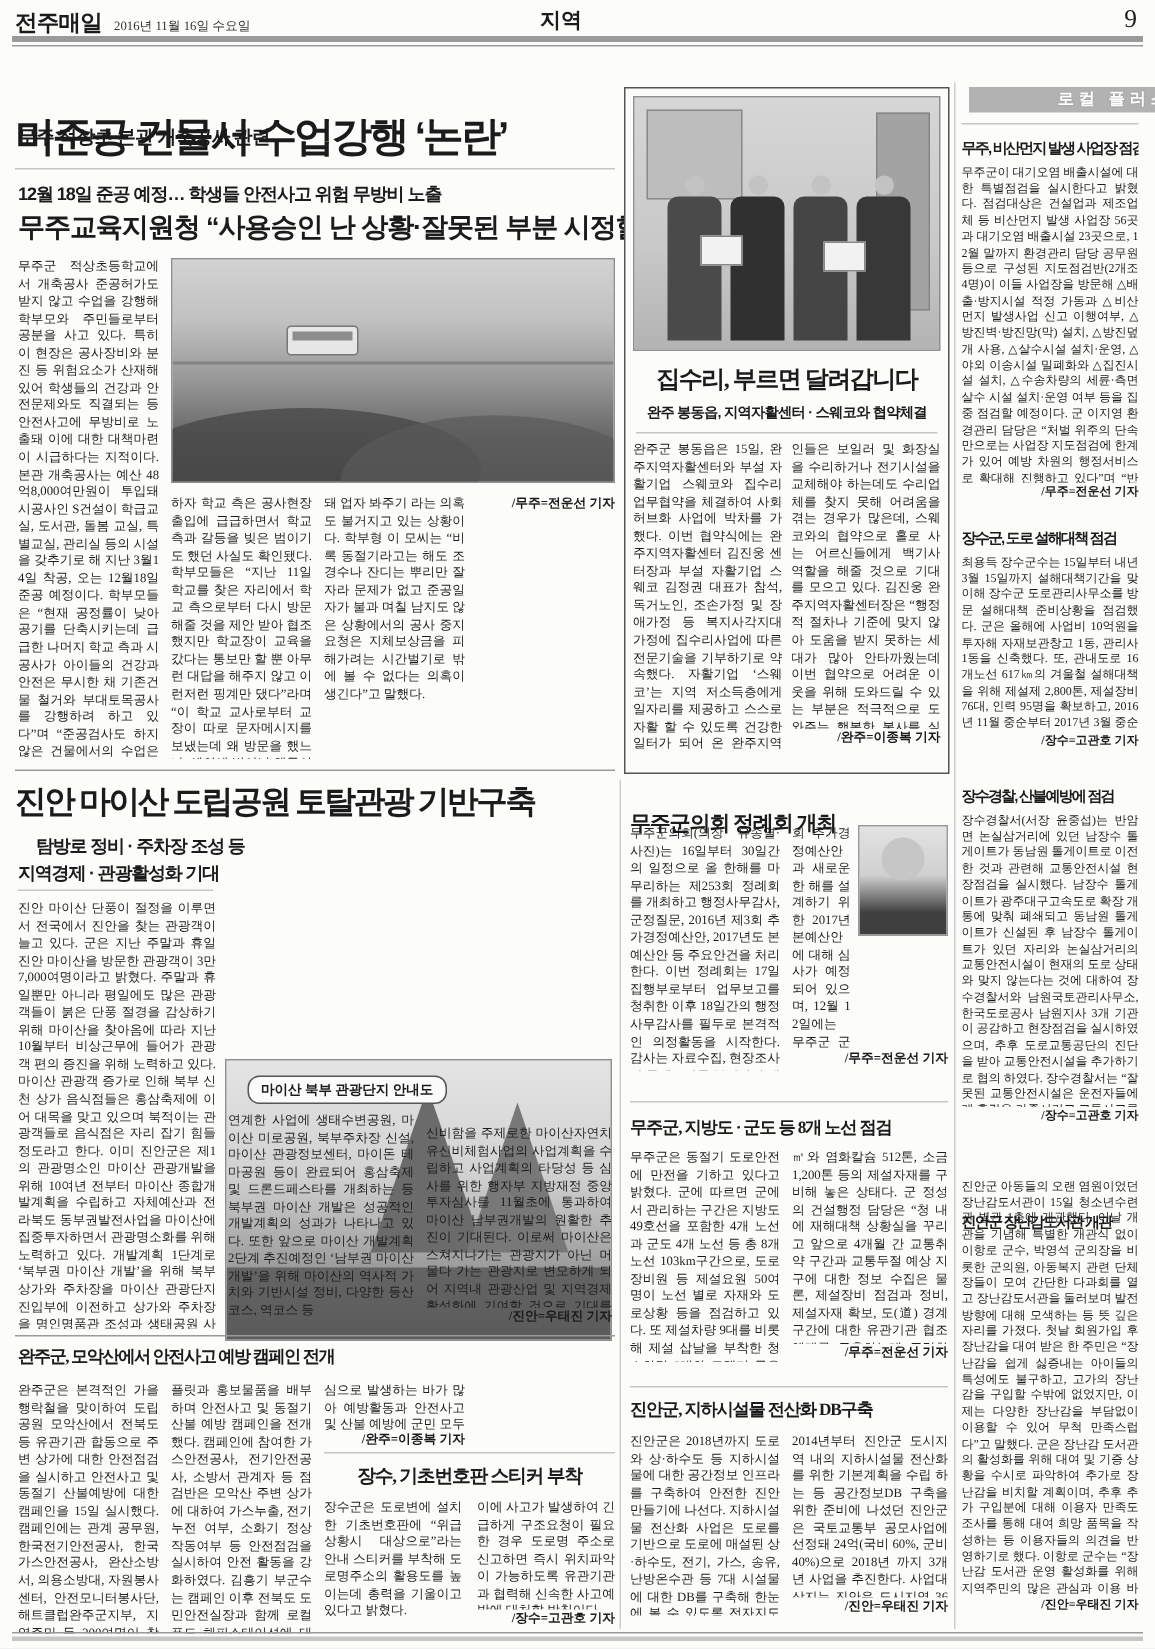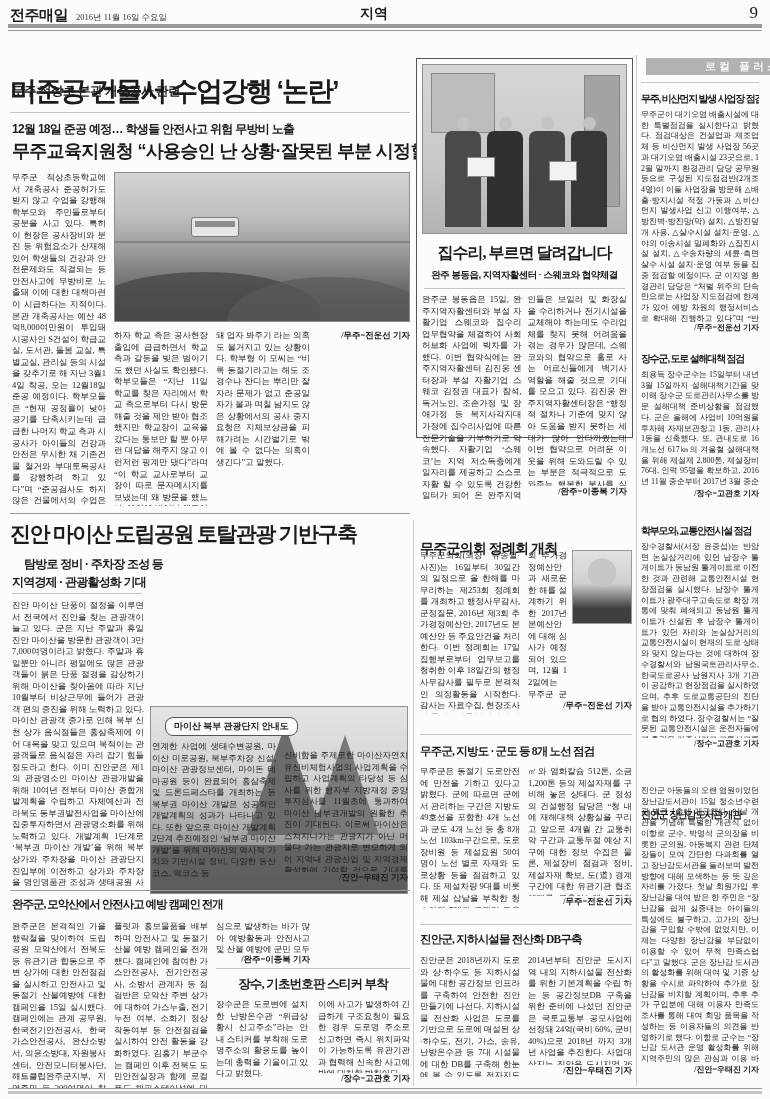--- a/index.html
+++ b/index.html
@@ -71,21 +71,21 @@
     <div class="ph-mound"></div>
     <div class="ph-mound2"></div>
   </div>
 
   <div class="abs bt" style="left:114px;top:330px;width:94px;height:176px;">하자 학교 측은 공사현장 출입에 급급하면서 학교 측과 갈등을 빚은 범이기도 했던 사실도 확인됐다. 학부모들은 “지난 11일 학교를 찾은 자리에서 학교 측으로부터 다시 방문해줄 것을 제안 받아 협조했지만 학교장이 교육을 갔다는 통보만 할 뿐 아무런 대답을 해주지 않고 이런저런 핑계만 댔다”라며 “이 학교 교사로부터 교장이 따로 문자메시지를 보냈는데 왜 방문을 했느냐, 예의에 벗어난 행동이다, 무엇을 따지러 왔느냐는 등 학부모를 무시하는 언행을 했다”고 주장했다. 여기에 관리감독청인 무주교육지원청은 시공사 측으로부터 동절기 공사 중지요청을 받아 줄 것으로 예상</div>
   <div class="abs bt" style="left:216px;top:330px;width:94px;height:176px;">돼 업자 봐주기 라는 의혹도 불거지고 있는 상황이다. 학부형 이 모씨는 “비록 동절기라고는 해도 조경수나 잔디는 뿌리만 잘 자라 문제가 없고 준공일자가 불과 며칠 남지도 않은 상황에서의 공사 중지 요청은 지체보상금을 피해가려는 시간벌기로 밖에 볼 수 없다는 의혹이 생긴다”고 말했다.</div>
   <div class="abs" style="left:318px;top:330px;width:92px;height:176px;">
     <div class="byline">/무주=전운선 기자</div>
   </div>
 
-  <div class="abs jip-box" style="left:416px;top:58px;width:217px;height:380px;">
+  <div class="abs jip-box" style="left:416px;top:58px;width:217px;height:458px;">
     <div class="photo jip-photo" style="width:205px;height:170px;">
       <div class="wallmap"></div>
       <div class="door"></div>
       <div class="person" style="left:22px;">
           <div class="head"></div>
           <div class="torso" style="background:#4a4a4a;"></div>
         </div>
       <div class="person" style="left:64px;">
           <div class="head"></div>
           <div class="torso" style="background:#303030;"></div>
@@ -163,42 +163,42 @@
   <div class="abs" style="left:12px;top:897px;width:245px;font-size:11.5px;font-weight:bold;letter-spacing:-1px;white-space:nowrap;overflow:hidden;">완주군, 모악산에서 안전사고 예방 캠페인 전개</div>
   <div class="abs bt" style="left:12px;top:921px;width:94px;height:168px;">완주군은 본격적인 가을 행락철을 맞이하여 도립공원 모악산에서 전북도 등 유관기관 합동으로 주변 상가에 대한 안전점검을 실시하고 안전사고 및 동절기 산불예방에 대한 캠페인을 15일 실시했다. 캠페인에는 관계 공무원, 한국전기안전공사, 한국가스안전공사, 완산소방서, 의용소방대, 자원봉사센터, 안전모니터봉사단, 해트클럽완주군지부, 지역주민 등 200여명이 참여했다. 이날 캠페인 참석자들은 현수막과 어깨띠, 피켓을 이용하여 모악산 진입도로에서부터 등산로 입구까지 가두행진하며 모악산 관광객 및 주변 상가를 대상으로 안전사고 예방 리</div>
   <div class="abs bt" style="left:114px;top:921px;width:94px;height:168px;">플릿과 홍보물품을 배부하며 안전사고 및 동절기 산불 예방 캠페인을 전개했다. 캠페인에 참여한 가스안전공사, 전기안전공사, 소방서 관계자 등 점검반은 모악산 주변 상가에 대하여 가스누출, 전기 누전 여부, 소화기 정상 작동여부 등 안전점검을 실시하여 안전 활동을 강화하였다. 김흥기 부군수는 캠페인 이후 전북도 도민안전실장과 함께 로컬푸드 해피스테이션에 대한 안전점검에 동참하여 안전사고 예방에 대한 경각심을 높였다. 김부군수는 “안전사고는 순간의 방</div>
   <div class="abs" style="left:216px;top:921px;width:94px;height:44px;">
     <div class="bt" style="height:33px;">심으로 발생하는 바가 많아 예방활동과 안전사고 및 산불 예방에 군민 모두가 협조해 줄 것”을 당부했다.</div>
     <div class="byline">/완주=이종복 기자</div>
   </div>
 
   <div class="abs rule-light" style="left:216px;top:968px;width:194px;height:1px;"></div>
   <div class="abs center" style="left:216px;top:976px;width:194px;font-size:12.5px;font-weight:bold;letter-spacing:-0.8px;white-space:nowrap;overflow:hidden;">장수, 기초번호판 스티커 부착</div>
-  <div class="abs bt" style="left:216px;top:999px;width:92px;height:88px;">장수군은 도로변에 설치한 난방온수관 “위급상황시 신고주소”라는 안내 스티커를 부착해 도로명주소의 활용도를 높이는데 총력을 기울이고 있다고 밝혔다.</div>
+  <div class="abs bt" style="left:216px;top:999px;width:92px;height:88px;">장수군은 도로변에 설치한 기초번호판에 “위급상황시 대상으로”라는 안내 스티커를 부착해 도로명주소의 활용도를 높이는데 총력을 기울이고 있다고 밝혔다.</div>
   <div class="abs" style="left:318px;top:999px;width:92px;height:88px;">
     <div class="bt" style="height:74px;">이에 사고가 발생하여 긴급하게 구조요청이 필요한 경우 도로명 주소로 신고하면 즉시 위치파악이 가능하도록 유관기관과 협력해 신속한 사고예방에 대처할 방침이다.</div>
     <div class="byline">/장수=고관호 기자</div>
   </div>
 
   <div class="abs lp-logo sans" style="left:646px;top:58px;width:112px;height:17px;padding-left:41px;">로컬 플러스</div>
   <div class="abs rule-light" style="left:641px;top:82px;width:118px;height:1px;"></div>
 
   <div class="abs rc-head sans" style="left:641px;top:92px;width:118px;">무주, 비산먼지 발생 사업장 점검</div>
   <div class="abs" style="left:641px;top:110px;width:118px;">
     <div class="bt-sm" style="height:212px;">무주군이 대기오염 배출시설에 대한 특별점검을 실시한다고 밝혔다. 점검대상은 건설업과 제조업체 등 비산먼지 발생 사업장 56곳과 대기오염 배출시설 23곳으로, 12월 말까지 환경관리 담당 공무원 등으로 구성된 지도점검반(2개조 4명)이 이들 사업장을 방문해 △배출·방지시설 적정 가동과 △비산먼지 발생사업 신고 이행여부, △방진벽·방진망(막) 설치, △방진덮개 사용, △살수시설 설치·운영, △야외 이송시설 밀폐화와 △집진시설 설치, △수송차량의 세륜·측면살수 시설 설치·운영 여부 등을 집중 점검할 예정이다. 군 이지영 환경관리 담당은 “처벌 위주의 단속만으로는 사업장 지도점검에 한계가 있어 예방 차원의 행정서비스로 확대해 진행하고 있다”며 “반딧불이가 살아 숨 쉬는 깨끗한 무주라는 인식을 더욱 확고히 할 수 있도록 영세 사업장에 대한 행정정보 안내와 주요 위반사례 등을 공유하는 것도 병행해 나갈 방침”이라고 밝혔다.</div>
     <div class="byline" style="font-size:8px;">/무주=전운선 기자</div>
   </div>
 
   <div class="abs rc-head sans" style="left:641px;top:352px;width:118px;">장수군, 도로 설해대책 점검</div>
   <div class="abs" style="left:641px;top:370px;width:118px;">
     <div class="bt-sm" style="height:118px;">최용득 장수군수는 15일부터 내년 3월 15일까지 설해대책기간을 맞이해 장수군 도로관리사무소를 방문 설해대책 준비상황을 점검했다. 군은 올해에 사업비 10억원을 투자해 자재보관창고 1동, 관리사 1동을 신축했다. 또, 관내도로 16개노선 617㎞의 겨울철 설해대책을 위해 제설제 2,800톤, 제설장비 76대, 인력 95명을 확보하고, 2016년 11월 중순부터 2017년 3월 중순까지 4개월간 설해대책 종합상황실(건설경제과)을 운영할 계획이다.</div>
     <div class="byline" style="font-size:8px;">/장수=고관호 기자</div>
   </div>
 
-  <div class="abs rc-head sans" style="left:641px;top:524px;width:118px;">학부모와, 교통안전시설 점검</div>
+  <div class="abs rc-head sans" style="left:641px;top:524px;width:118px;">장수경찰, 산불예방에 점검</div>
   <div class="abs" style="left:641px;top:542px;width:118px;">
     <div class="bt-sm" style="height:196px;">장수경찰서(서장 윤중섭)는 반암면 논실삼거리에 있던 남장수 톨게이트가 동남원 톨게이트로 이전한 것과 관련해 교통안전시설 현장점검을 실시했다. 남장수 톨게이트가 광주대구고속도로 확장 개통에 맞춰 폐쇄되고 동남원 톨게이트가 신설된 후 남장수 톨게이트가 있던 자리와 논실삼거리의 교통안전시설이 현재의 도로 상태와 맞지 않는다는 것에 대하여 장수경찰서와 남원국토관리사무소, 한국도로공사 남원지사 3개 기관이 공감하고 현장점검을 실시하였으며, 추후 도로교통공단의 진단을 받아 교통안전시설을 추가하기로 협의 하였다. 장수경찰서는 “잘못된 교통안전시설은 운전자들에게 혼란을 가중시키고 교통사고를 유발 할 수 있으므로 즉시 개선하는 등 조치를 위해 교통사고 예방에 최선을 다하겠다”고 밝혔다.</div>
     <div class="byline" style="font-size:8px;">/장수=고관호 기자</div>
   </div>
 
   <div class="abs rc-head sans" style="left:641px;top:768px;width:118px;margin-top:40px;">진안군 장난감도서관 개관</div>
   <div class="abs" style="left:641px;top:786px;width:118px;">
     <div class="bt-sm" style="height:278px;">진안군 아동들의 오랜 염원이었던 장난감도서관이 15일 청소년수련관 별관 1층에 개관했다. 이날 개관을 기념해 특별한 개관식 없이 이항로 군수, 박영석 군의장을 비롯한 군의원, 아동복지 관련 단체장들이 모여 간단한 다과회를 열고 장난감도서관을 둘러보며 발전방향에 대해 모색하는 등 뜻 깊은 자리를 가졌다. 첫날 회원가입 후 장난감을 대여 받은 한 주민은 “장난감을 쉽게 싫증내는 아이들의 특성에도 불구하고, 고가의 장난감을 구입할 수밖에 없었지만, 이제는 다양한 장난감을 부담없이 이용할 수 있어 무척 만족스럽다”고 말했다. 군은 장난감 도서관의 활성화를 위해 대여 및 기증 상황을 수시로 파악하여 추가로 장난감을 비치할 계획이며, 추후 추가 구입분에 대해 이용자 만족도 조사를 통해 대여 희망 품목을 작성하는 등 이용자들의 의견을 반영하기로 했다. 이항로 군수는 “장난감 도서관 운영 활성화를 위해 지역주민의 많은 관심과 이용 바란다”며 “진안 인구의 소수를 차지하지만 미래희망인 아동 복지를 위해 지속적으로 힘쓰겠다”고 밝혔다. 장난감 도서관에서는 300여종 600여점의 유아용품, 보드게임 및 스포츠 용품을 구비중이다.</div>
     <div class="byline" style="font-size:8px;">/진안=우태진 기자</div>
   </div>

